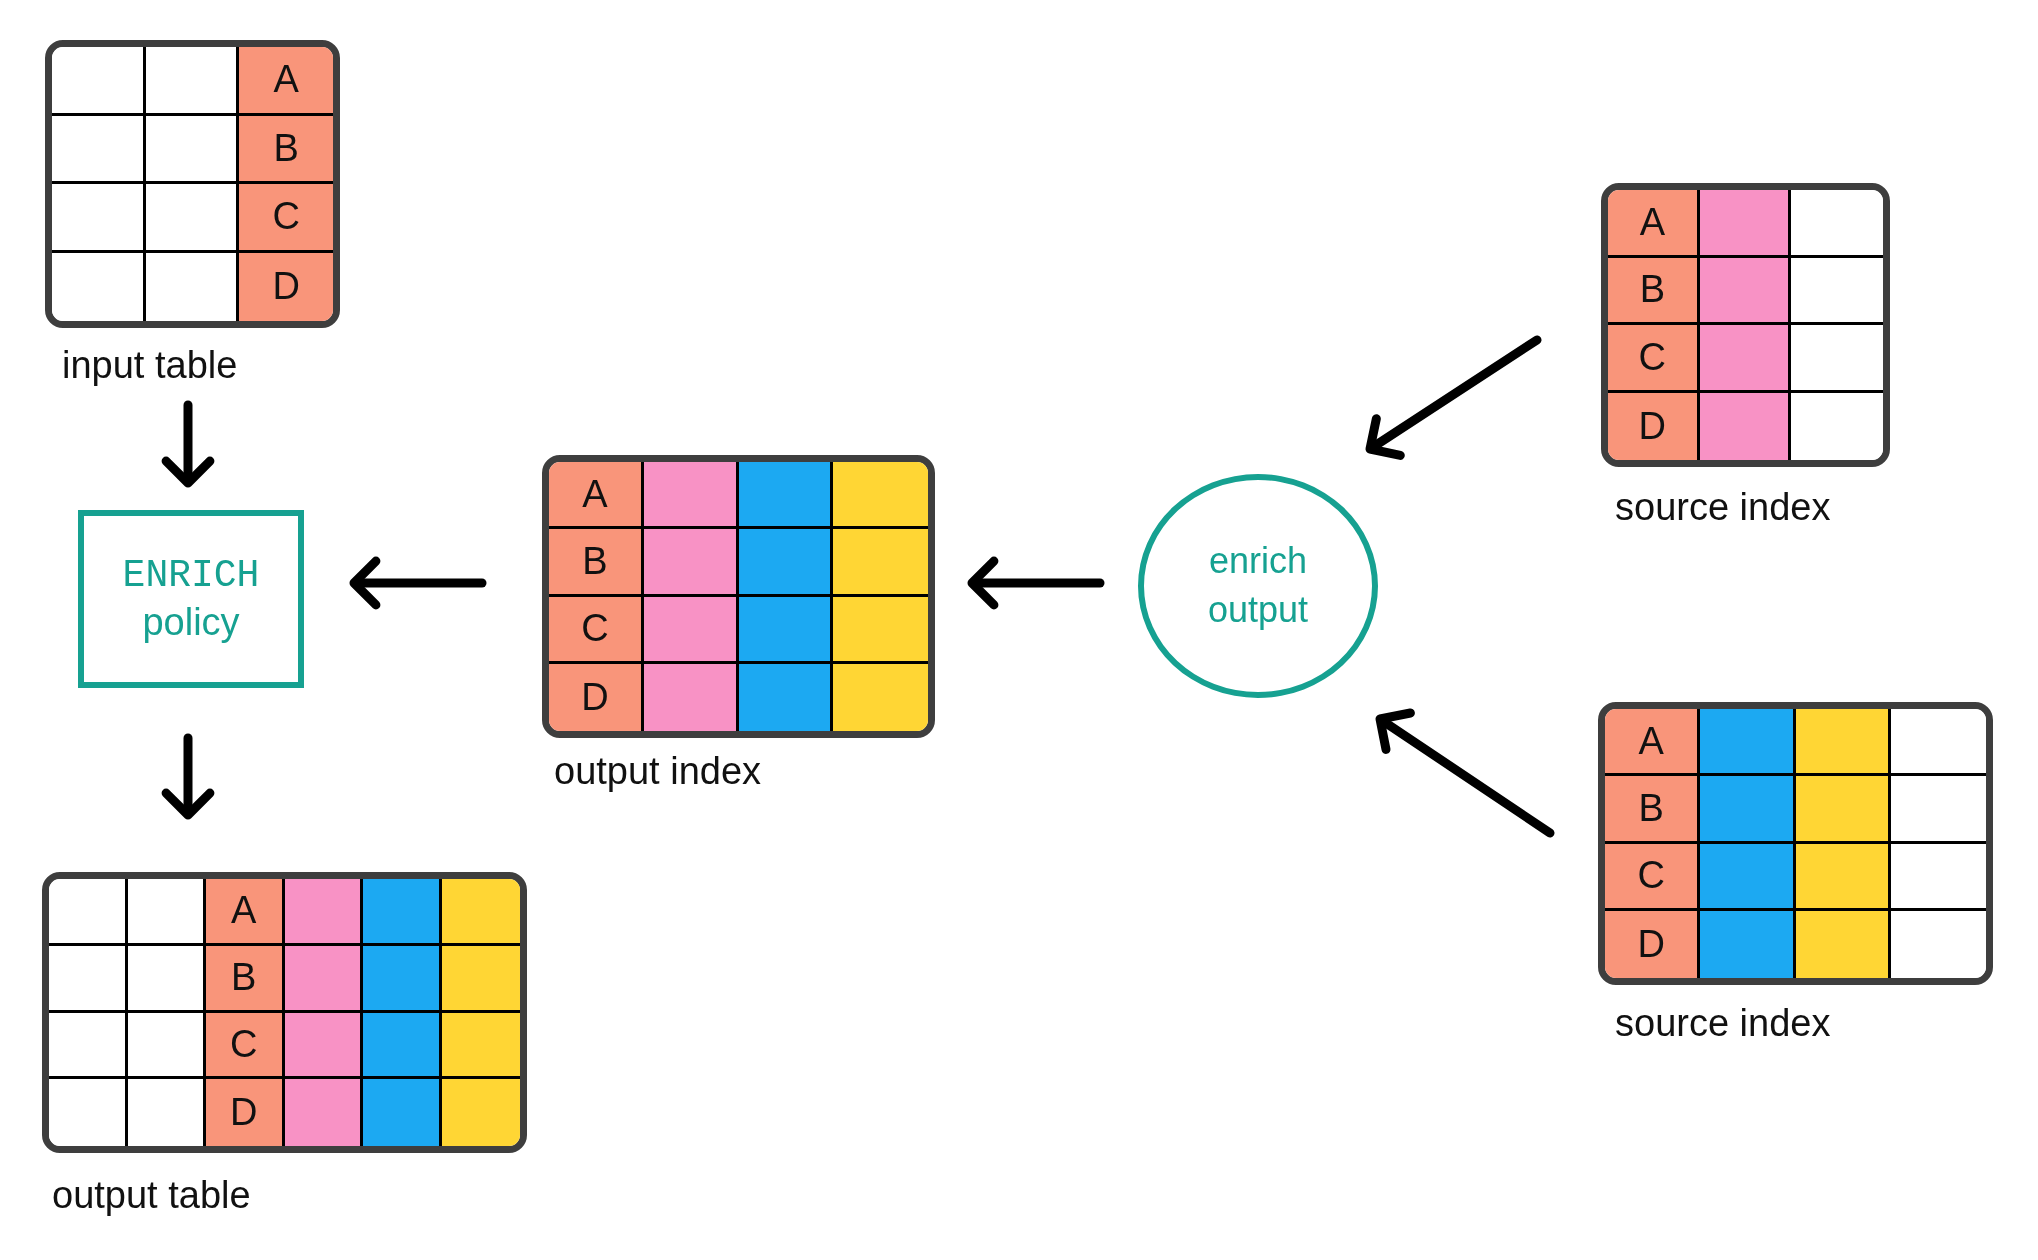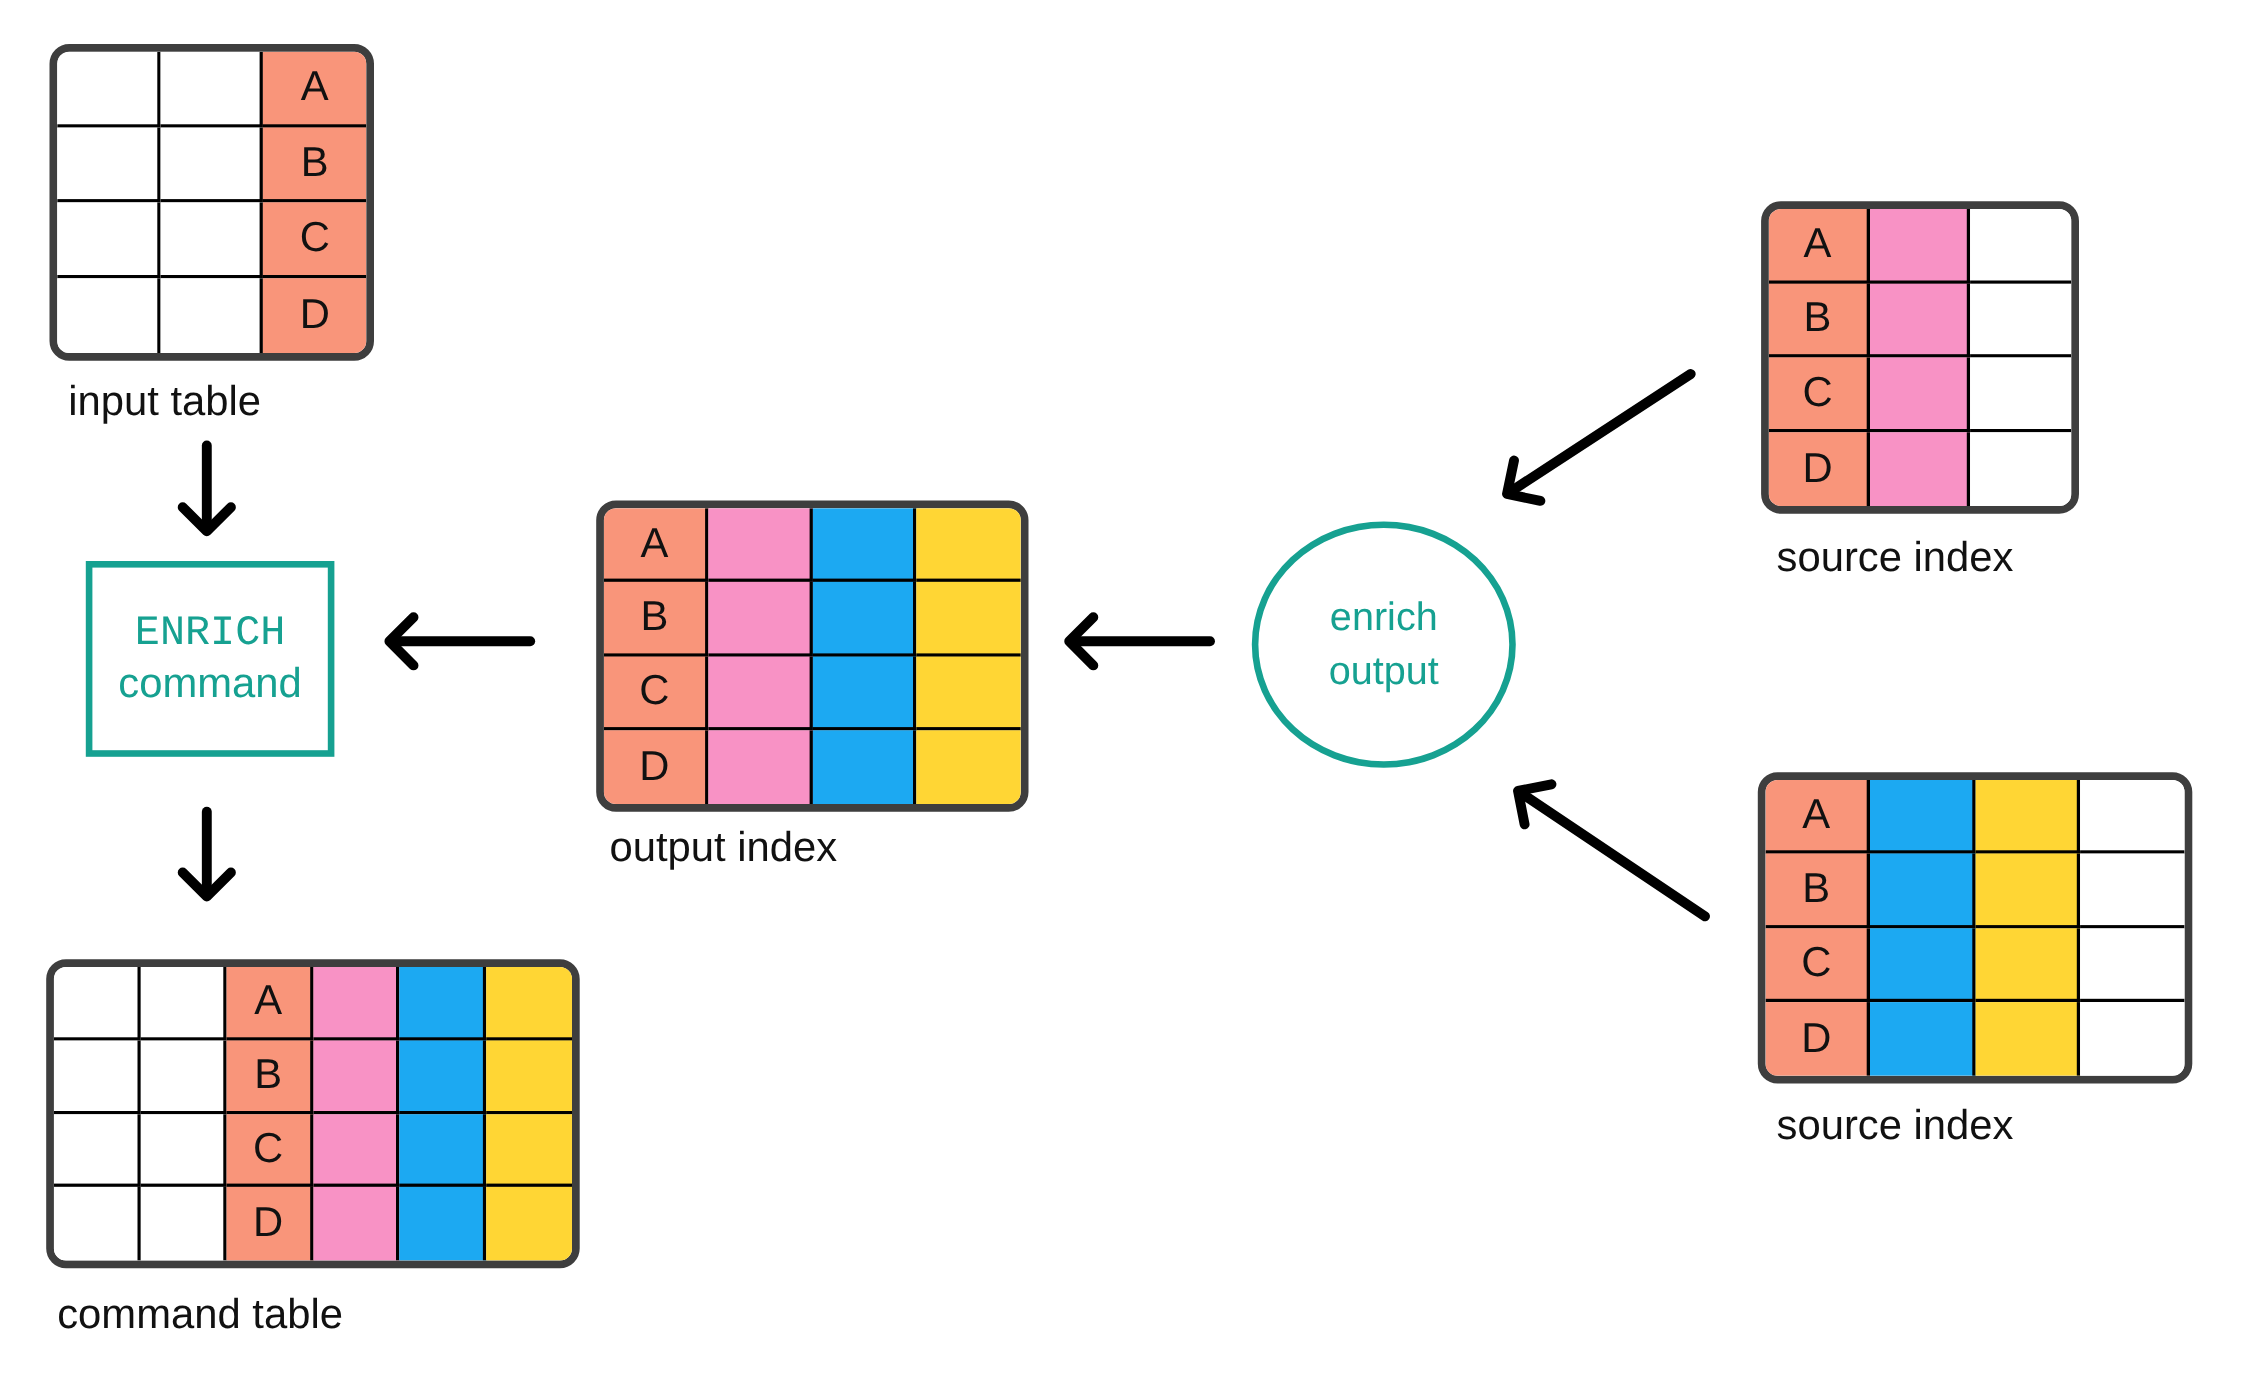--- a/index.html
+++ b/index.html
@@ -165,25 +165,25 @@
     </div>
 
   <div class="tlabel" style="left:62px;top:344px">input table</div>
 
   <div class="tlabel" style="left:554px;top:750px">output index</div>
 
   <div class="tlabel" style="left:1615px;top:486px">source index</div>
 
   <div class="tlabel" style="left:1615px;top:1002px">source index</div>
 
-  <div class="tlabel" style="left:52px;top:1174px">command table</div>
+  <div class="tlabel" style="left:52px;top:1174px">output table</div>
 
   <div class="enrich-box">
     <div class="mono">ENRICH</div>
-    <div>command</div>
+    <div>policy</div>
   </div>
 
   <div class="policy-circle">
     <div>enrich</div>
     <div>output</div>
   </div>
 
 </div>
 
 </body></html>

